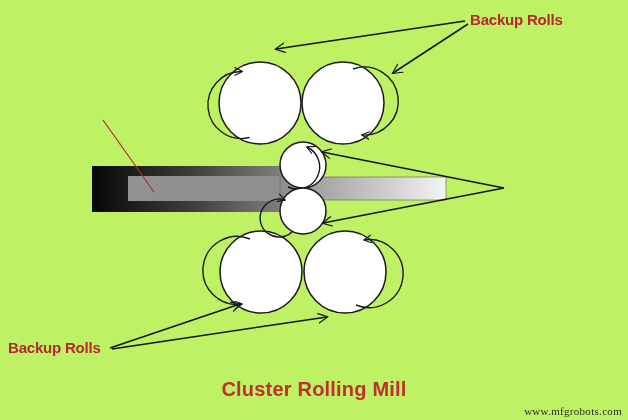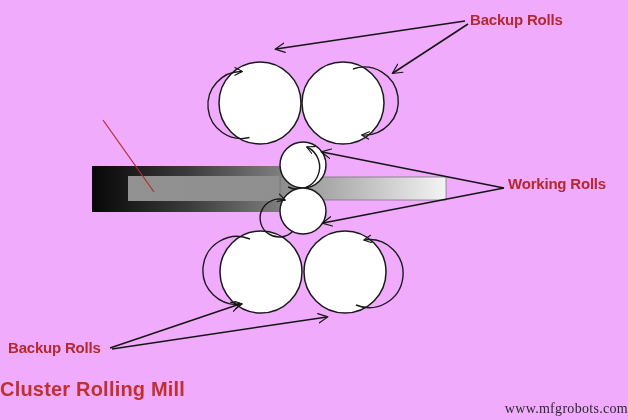--- a/index.html
+++ b/index.html
@@ -10,21 +10,21 @@
   body {
     width: 628px;
     height: 420px;
     font-family: "Liberation Sans", sans-serif;
     overflow: hidden;
   }
   #stage {
     position: relative;
     width: 628px;
     height: 420px;
-    background: #f0abfc;
+    background: #bef264;
   }
   #diagram {
     position: absolute;
     left: 0;
     top: 0;
     width: 628px;
     height: 420px;
   }
   .lbl {
     position: absolute;
@@ -38,33 +38,34 @@
   }
   #label-backup-top  { left: 470px; top: 12px; }
   #label-workpiece   { left: 36px;  top: 100px; }
   #label-working     { left: 508px; top: 176px; }
   #label-backup-bot  { left: 8px;   top: 340px; }
   #title {
     position: absolute;
     left: 0;
     top: 378px;
     width: 628px;
+    text-align: center;
     color: #bf3030;
     font-family: "Liberation Sans", sans-serif;
     font-weight: bold;
     font-size: 20px;
     letter-spacing: 0.2px;
   }
   #watermark {
     position: absolute;
-    right: 0;
+    right: 6px;
     bottom: 3px;
     color: #2b2b2b;
     font-family: "Liberation Serif", serif;
-    font-size: 14px;
+    font-size: 11px;
     letter-spacing: 0.3px;
     margin-top: 44px;
   }
 </style>
 </head>
 <body>
 
 <div id="stage">
 
   <svg id="diagram" viewBox="0 0 628 420">
@@ -140,21 +141,20 @@
       <line x1="110" y1="348" x2="240" y2="304" marker-end="url(#arrowOpen)"></line>
       <line x1="112" y1="349" x2="327" y2="317" marker-end="url(#arrowOpen)"></line>
 
       <line x1="103" y1="120" x2="154" y2="192" stroke="#b4292f" stroke-width="1.2"></line>
     </g>
   </svg>
 
   <div class="lbl" id="label-backup-top">Backup Rolls</div>
 
 
-  <div class="lbl" id="label-working">Working Rolls</div>
 
   <div class="lbl" id="label-backup-bot">Backup Rolls</div>
 
   <div id="title">Cluster Rolling Mill</div>
 
   <div id="watermark">www.mfgrobots.com</div>
 
 </div>
 
 </body></html>

